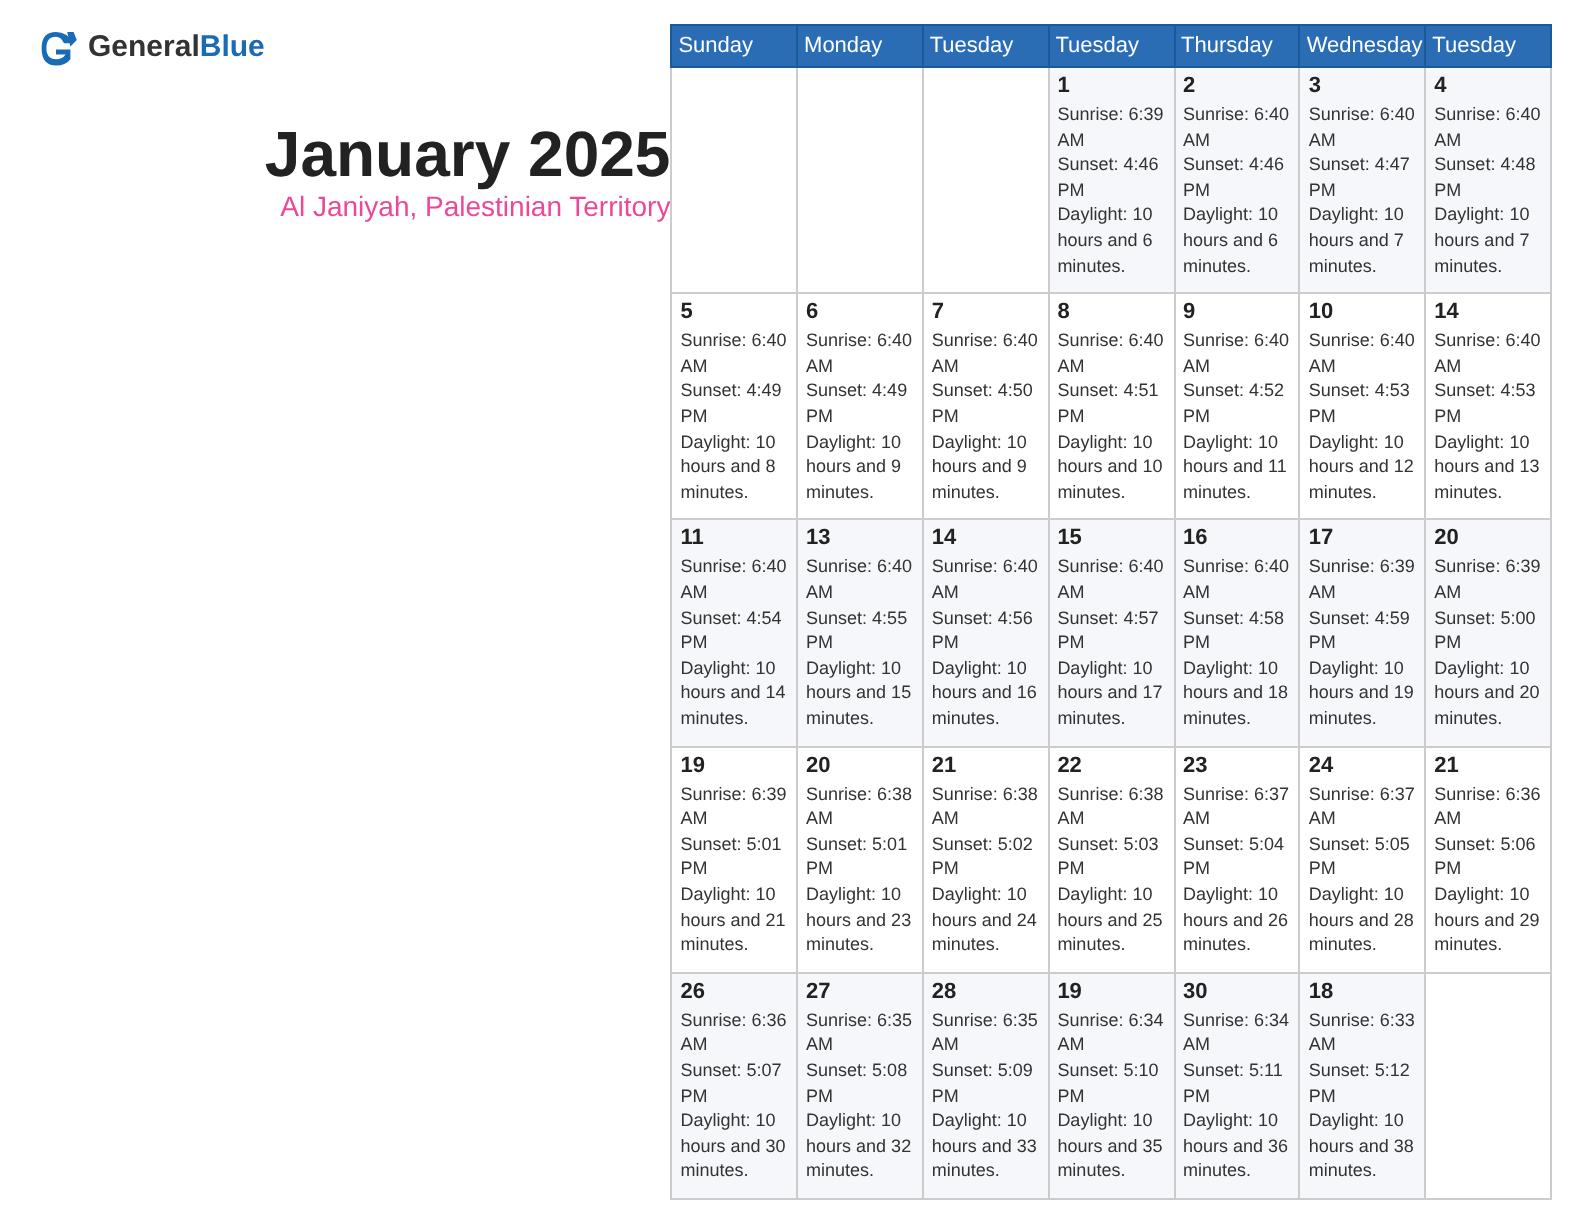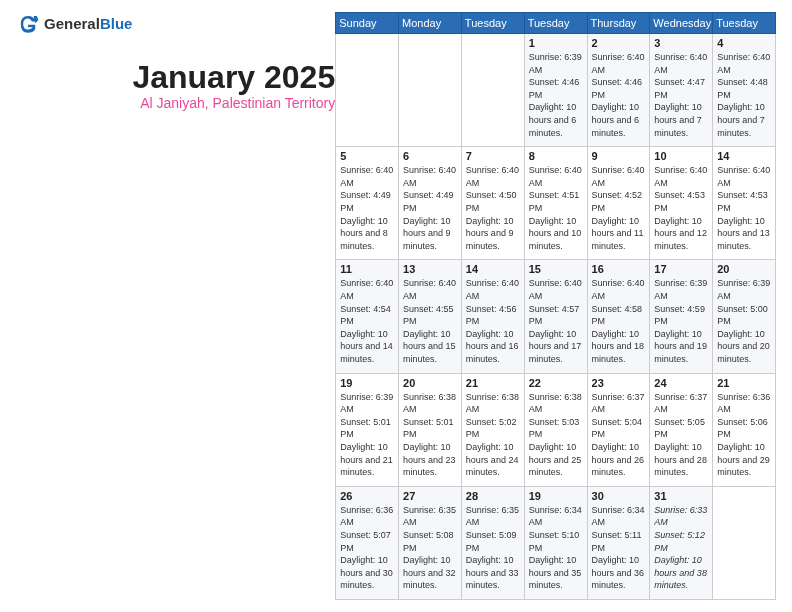--- a/index.html
+++ b/index.html
@@ -320,22 +320,22 @@
 Sunset: 5:10 PM
 Daylight: 10 hours and 35 minutes.</div>
           </td>
           <td>
             <div class="day-number">30</div>
             <div class="day-info" style="white-space: pre-line;">Sunrise: 6:34 AM
 Sunset: 5:11 PM
 Daylight: 10 hours and 36 minutes.</div>
           </td>
           <td>
-            <div class="day-number">31</div>
-            <div class="day-info" style="white-space: pre-line; font-style: italic;">Sunrise: 6:33 AM
+            <div class="day-number">18</div>
+            <div class="day-info" style="white-space: pre-line;">Sunrise: 6:33 AM
 Sunset: 5:12 PM
 Daylight: 10 hours and 38 minutes.</div>
           </td>
           <td class="empty-cell"></td>
         </tr>
       </tbody>
   </table>
 </div>
 
 </body></html>

